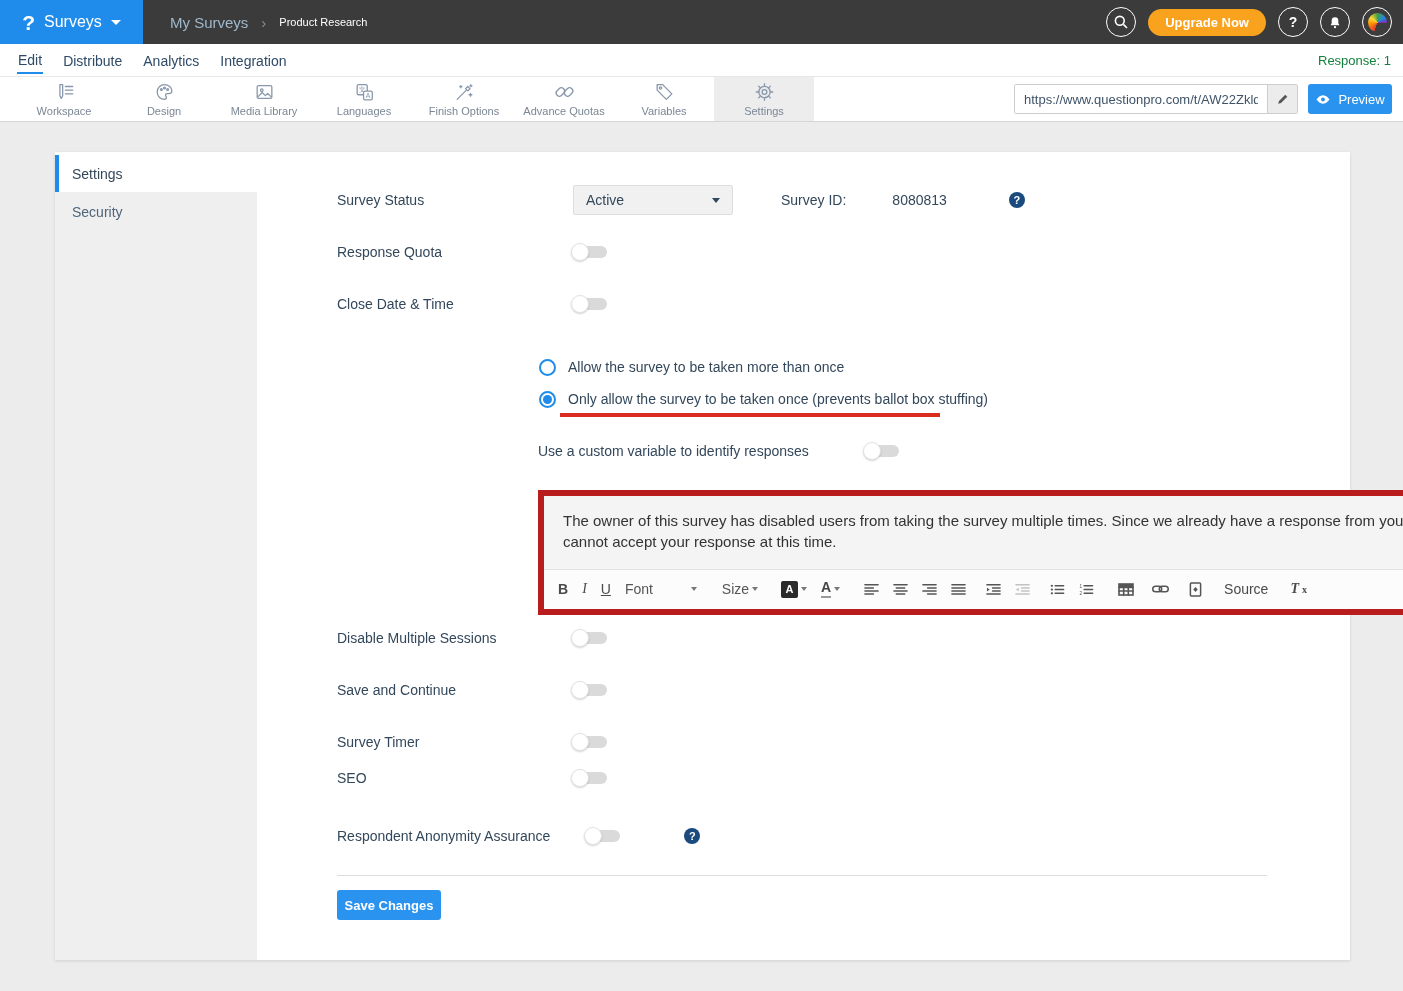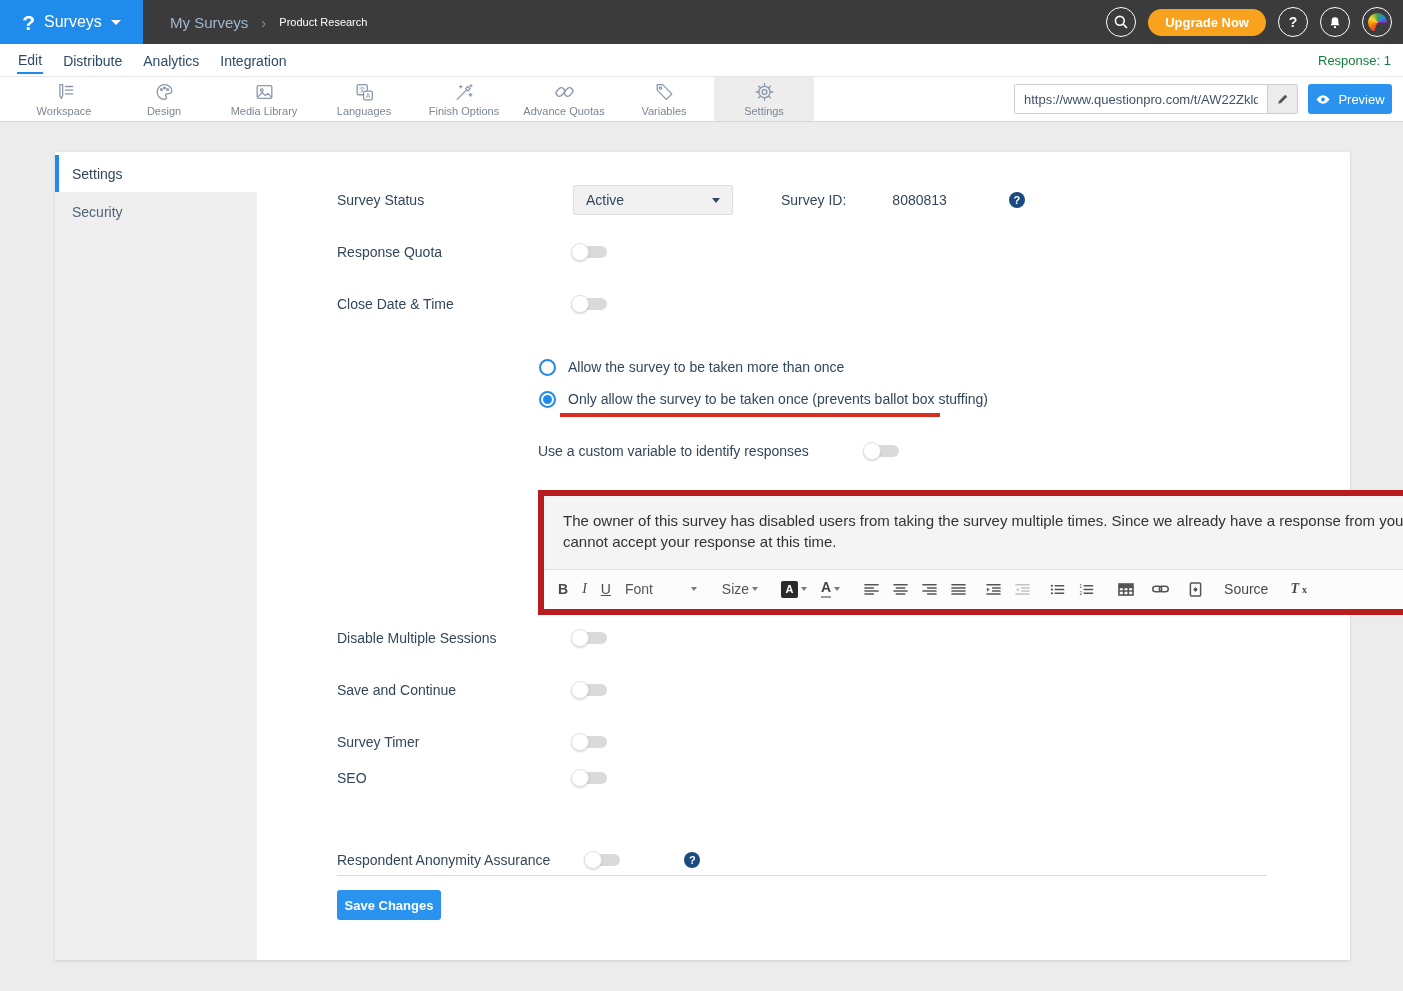--- a/index.html
+++ b/index.html
@@ -386,21 +386,21 @@
     <div class="toggle">
         <div class="knob"></div>
       </div>
   </div>
   <div class="row" style="top:617px; height:18px;">
     <span class="flabel">SEO</span>
     <div class="toggle">
         <div class="knob"></div>
       </div>
   </div>
-  <div class="row" style="top:699px; height:18px;align-items:center;">
+  <div class="row" style="top:675px; height:18px;align-items:center;">
     <span class="flabel">Respondent Anonymity Assurance</span>
     <div class="toggle">
         <div class="knob"></div>
       </div>
     <span class="help-dot" style="margin-left:28px;">?</span>
   </div>
 
   <div class="divider"></div>
   <button class="save-btn">Save Changes</button>
 </main>

